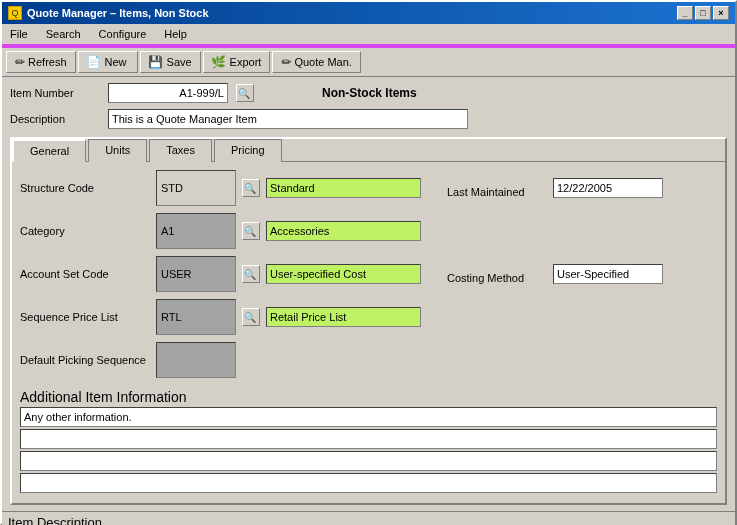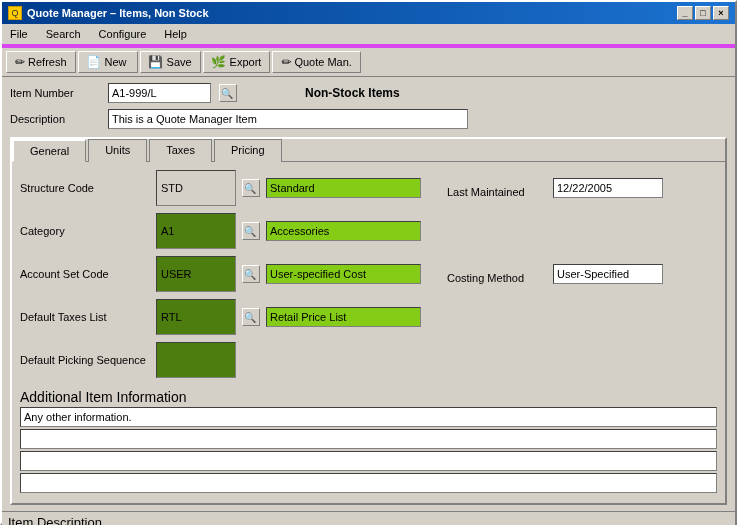--- a/index.html
+++ b/index.html
@@ -132,21 +132,22 @@
       border: 1px solid #808080;
       border-top: 1px solid #404040;
       border-left: 1px solid #404040;
       background: white;
       padding: 1px 3px;
       font-size: 11px;
       font-family: "Tahoma", "Arial", sans-serif;
       height: 20px;
     }
     .item-number-input {
-      width: 103px;
+      width: 120px;
+      text-align: right;
     }
     .description-input {
       width: 360px;
     }
     .search-btn {
       width: 18px;
       height: 18px;
       background: #d4d0c8;
       border: 1px solid #808080;
       border-top: 1px solid #ffffff;
@@ -222,35 +223,35 @@
       border-top: 1px solid #404040;
       border-left: 1px solid #404040;
       background: #d4d0c8;
       padding: 1px 4px;
       font-size: 11px;
       font-family: "Tahoma", "Arial", sans-serif;
       height: 36px;
       width: 80px;
     }
     .form-input.white-bg {
-      background: #4d7c0f;
+      background: #a3a3a3;
     }
     .form-desc {
       border: 1px solid #808080;
       border-top: 1px solid #404040;
       border-left: 1px solid #404040;
       background: #d4d0c8;
       padding: 1px 3px;
       font-size: 11px;
       font-family: "Tahoma", "Arial", sans-serif;
       height: 20px;
       width: 155px;
     }
     .form-desc.white-bg {
-      background: #84cc16;
+      background: #bef264;
     }
     .right-section {
       display: flex;
       align-items: flex-end;
       gap: 6px;
       margin-left: 20px;
     }
     .right-label {
       font-size: 11px;
       width: 100px;
@@ -397,21 +398,21 @@
           <input class="form-input white-bg" type="text" value="USER" style="">
           <div class="search-btn">🔍</div>
           <input class="form-desc white-bg" type="text" value="User-specified Cost" readonly="" style="">
           <div class="right-section">
             <span class="right-label">Costing Method</span>
             <input class="right-input white-bg" type="text" value="User-Specified" readonly="" style="">
           </div>
         </div>
 
         <div class="form-row">
-          <span class="form-label">Default Taxes List</span>
+          <span class="form-label">Sequence Price List</span>
           <input class="form-input white-bg" type="text" value="RTL" style="">
           <div class="search-btn">🔍</div>
           <input class="form-desc white-bg" type="text" value="Retail Price List" readonly="" style="">
         </div>
 
         <div class="form-row">
           <span class="form-label">Default Picking Sequence</span>
           <input class="form-input white-bg" type="text" value="" style="">
         </div>
 

